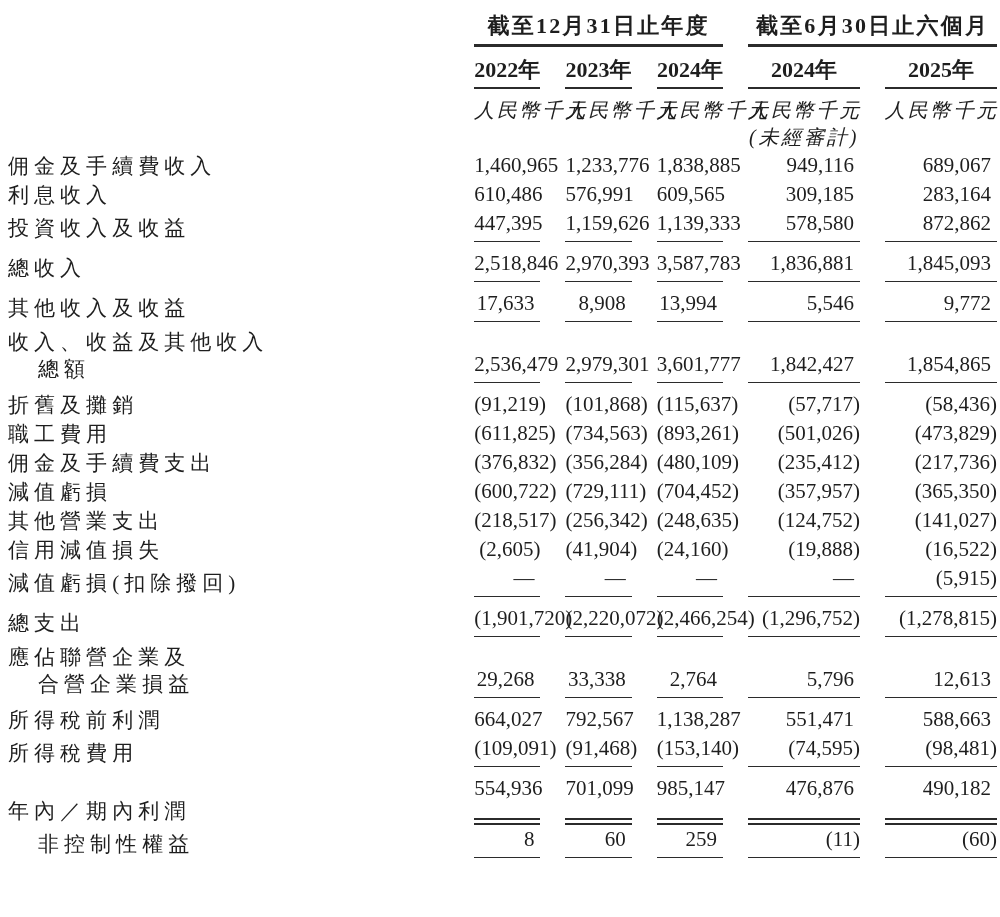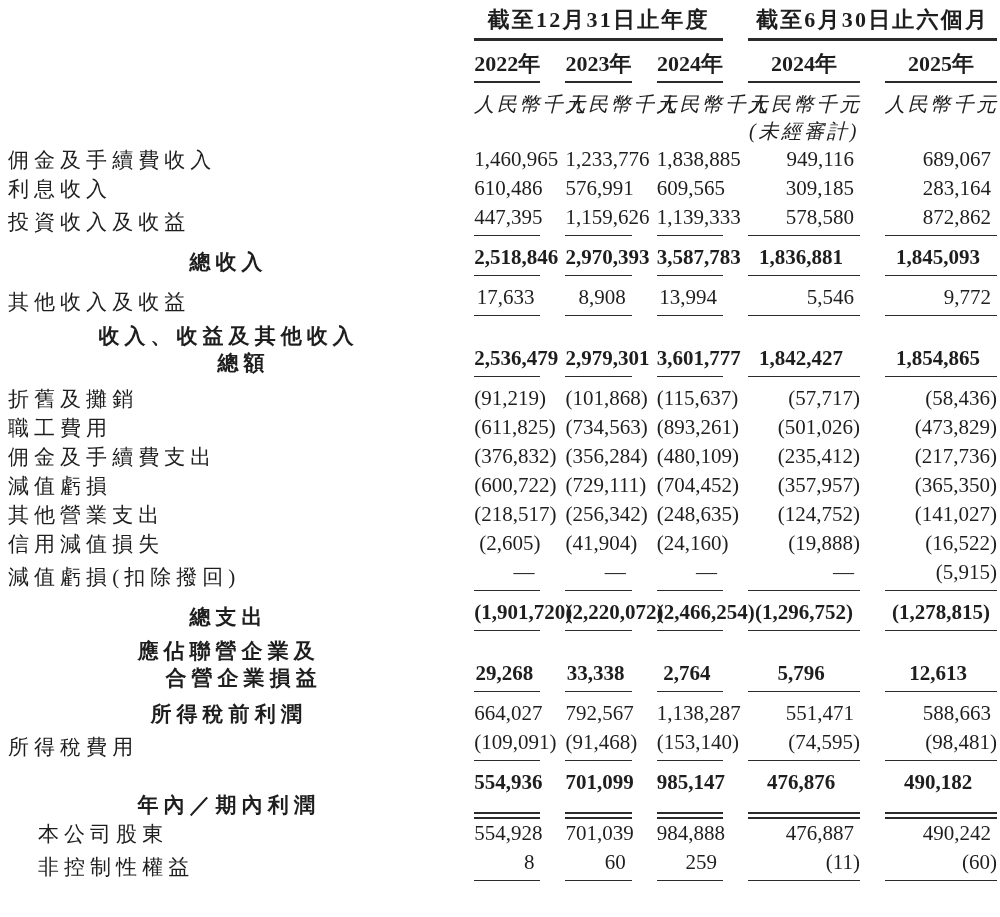--- a/index.html
+++ b/index.html
@@ -10,36 +10,36 @@
   body {
     width: 1000px;
     height: 917px;
     overflow: hidden;
     color: #1e1e1e;
     font-family: "Liberation Serif", "DejaVu Serif", serif;
   }
   table.fin {
     border-collapse: collapse;
     table-layout: fixed;
-    margin: 6px 0 0 8px;
+    margin: 12px 0 0 8px;
     width: 989px;
   }
   td { padding: 0; vertical-align: bottom; }
   td.label { width: 240px; font-size: 21px; letter-spacing: 0.24em; line-height: 27px; }
   td.num   { width: 149px; }
 
   .cell {
     margin-left: 25px;
     text-align: right;
     font-size: 21px;
     line-height: 27px;
     padding: 1px 0;
     white-space: nowrap;
   }
-  .b { font-weight: bold; text-align: center; }
+  .b { font-weight: normal; }
   .indent { padding-left: 30px; }
   .rule { border-bottom: 1.5px solid #2b2b2b; padding-bottom: 4px; }
   .dbl  { border-bottom: 7px double #2b2b2b; padding-bottom: 16px; }
   span.p { margin-right: 6px; }
 
   tr.gs > td { padding-top: 7px; }
   tr.gl > td { padding-top: 15px; }
 
   
   .gcell {
@@ -452,38 +452,20 @@
           <div class="cell dbl b"><span class="p">985,147</span></div>
         </td>
         <td class="num">
           <div class="cell dbl b"><span class="p">476,876</span></div>
         </td>
         <td class="num">
           <div class="cell dbl b"><span class="p">490,182</span></div>
         </td>
       </tr>
       <tr>
-        <td class="label indent">本公司股東</td>
-        <td class="num">
-          <div class="cell"><span class="p">554,928</span></div>
-        </td>
-        <td class="num">
-          <div class="cell"><span class="p">701,039</span></div>
-        </td>
-        <td class="num">
-          <div class="cell"><span class="p">984,888</span></div>
-        </td>
-        <td class="num">
-          <div class="cell"><span class="p">476,887</span></div>
-        </td>
-        <td class="num">
-          <div class="cell"><span class="p">490,242</span></div>
-        </td>
-      </tr>
-      <tr>
         <td class="label indent">非控制性權益</td>
         <td class="num">
           <div class="cell rule"><span class="p">8</span></div>
         </td>
         <td class="num">
           <div class="cell rule"><span class="p">60</span></div>
         </td>
         <td class="num">
           <div class="cell rule"><span class="p">259</span></div>
         </td>

